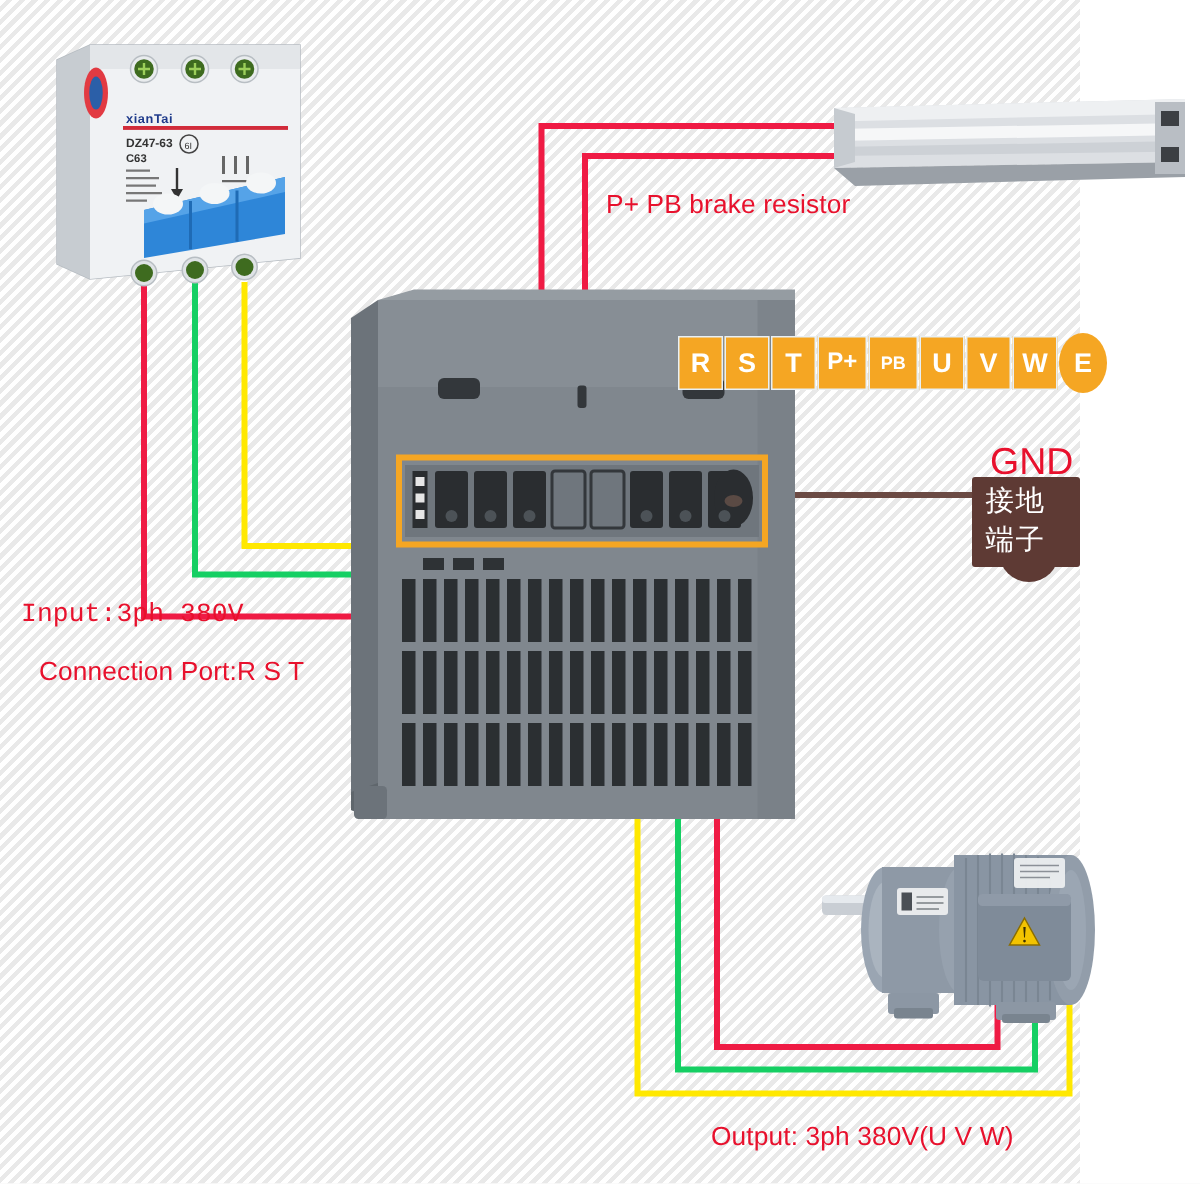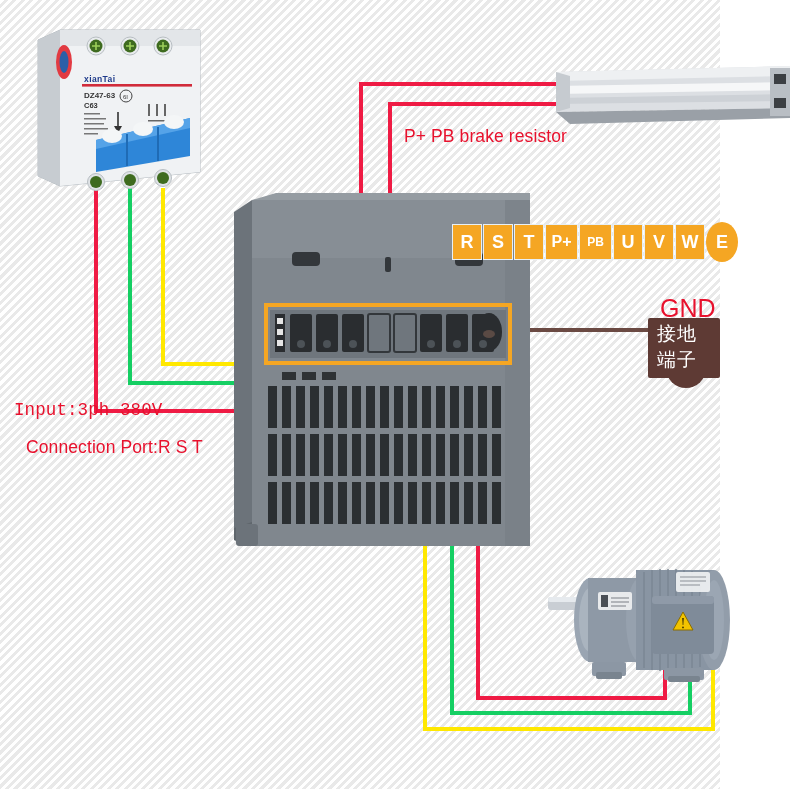--- a/index.html
+++ b/index.html
@@ -340,14 +340,15 @@
   <div class="lbl red-lbl" style="left:404px;top:126px;">P+ PB brake resistor</div>
 
   <div class="lbl red-lbl" style="left:14px;top:400px;font-family:Liberation Mono, monospace;">Input:3ph 380V</div>
 
   <div class="lbl red-lbl" style="left:14px;top:437px;margin-left:12px;">Connection Port:R S T</div>
 
   <div class="lbl gnd-lbl" style="left:660px;top:294px;">GND</div>
 
   <div class="cn-box" style="left:648px;top:318px;">接地端子</div>
 
+  <div class="lbl red-lbl" style="left:474px;top:747px;">Output: 3ph 380V(U V W)</div>
 
 </div>
 
 </body></html>

